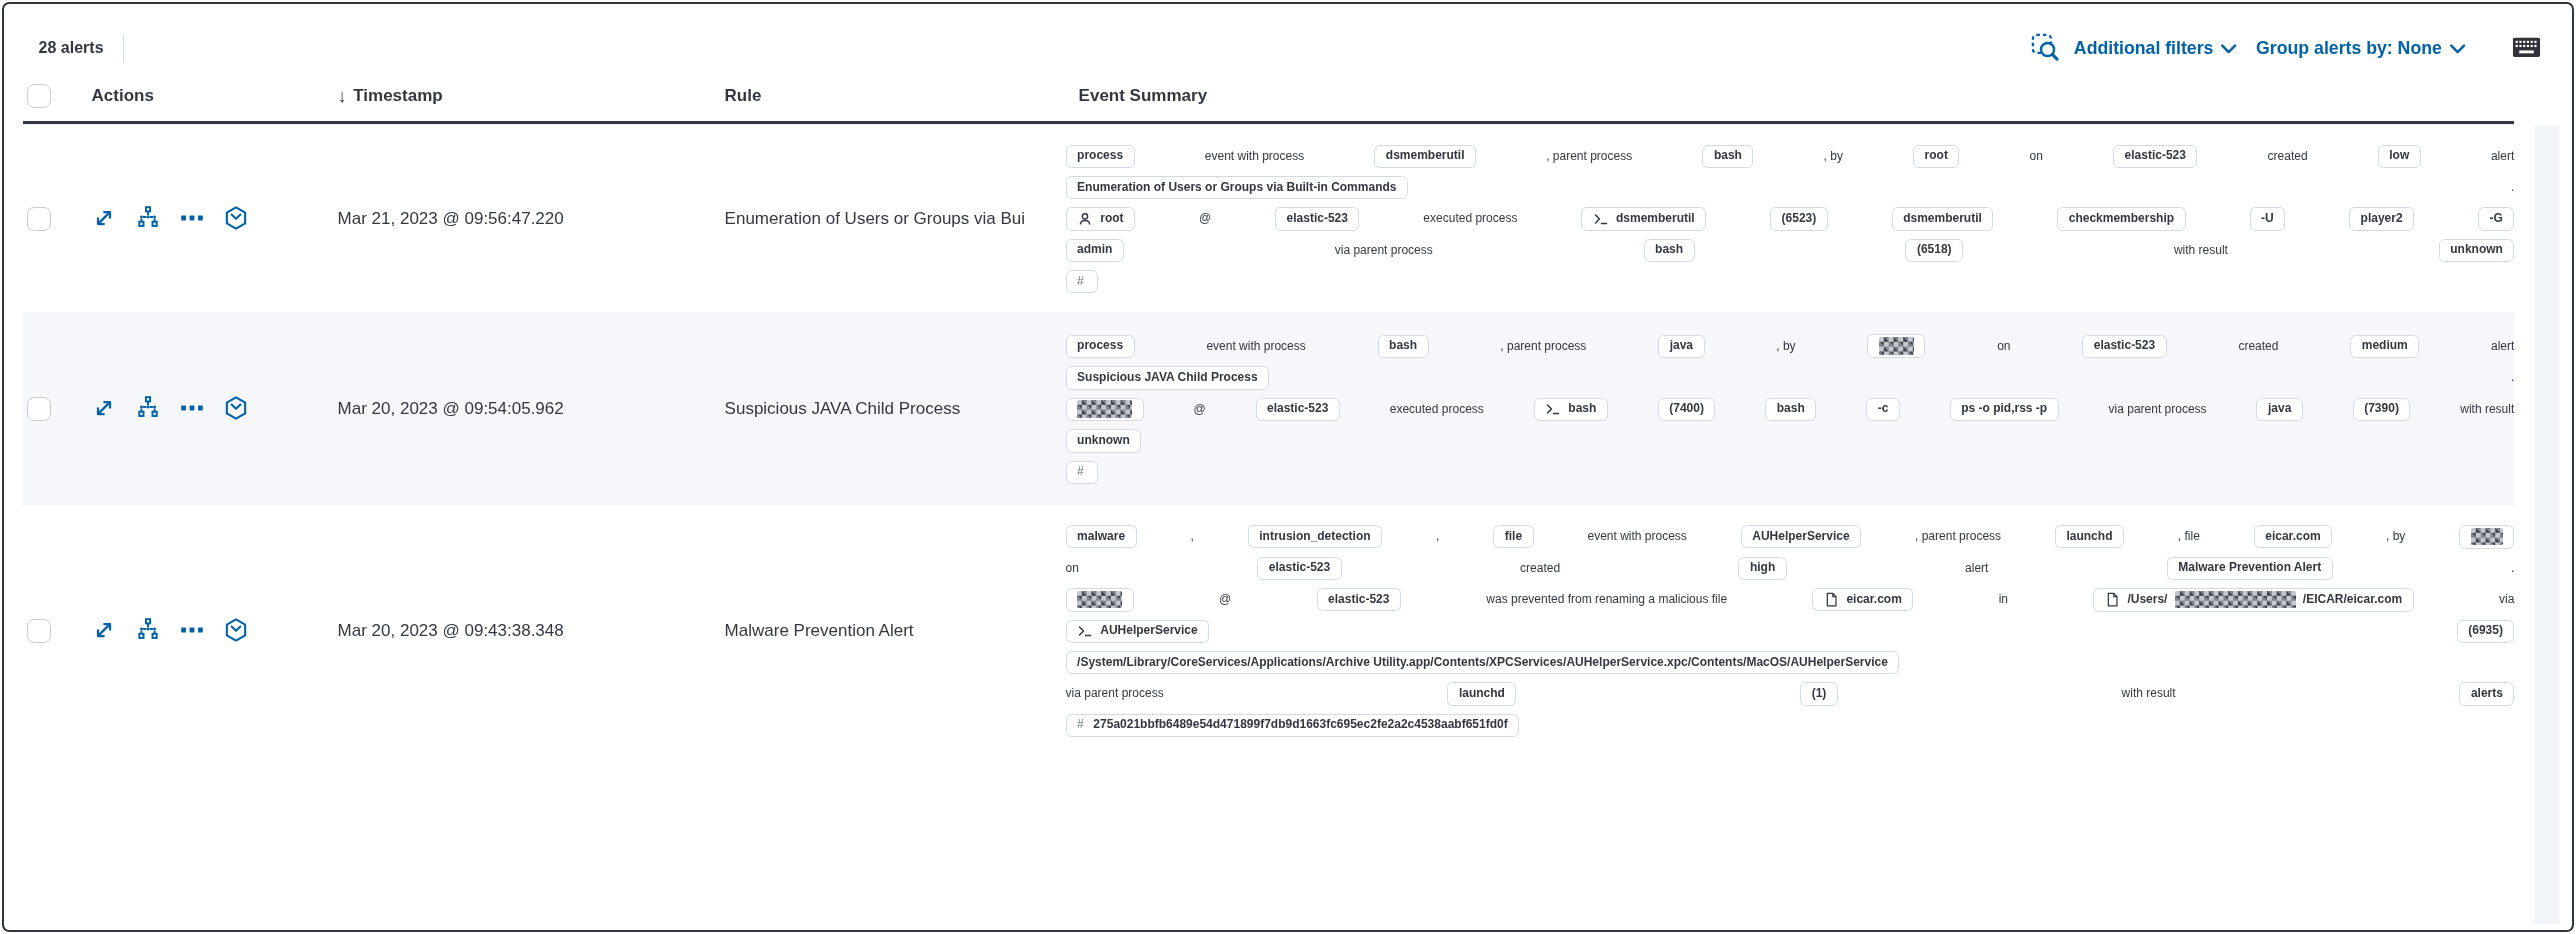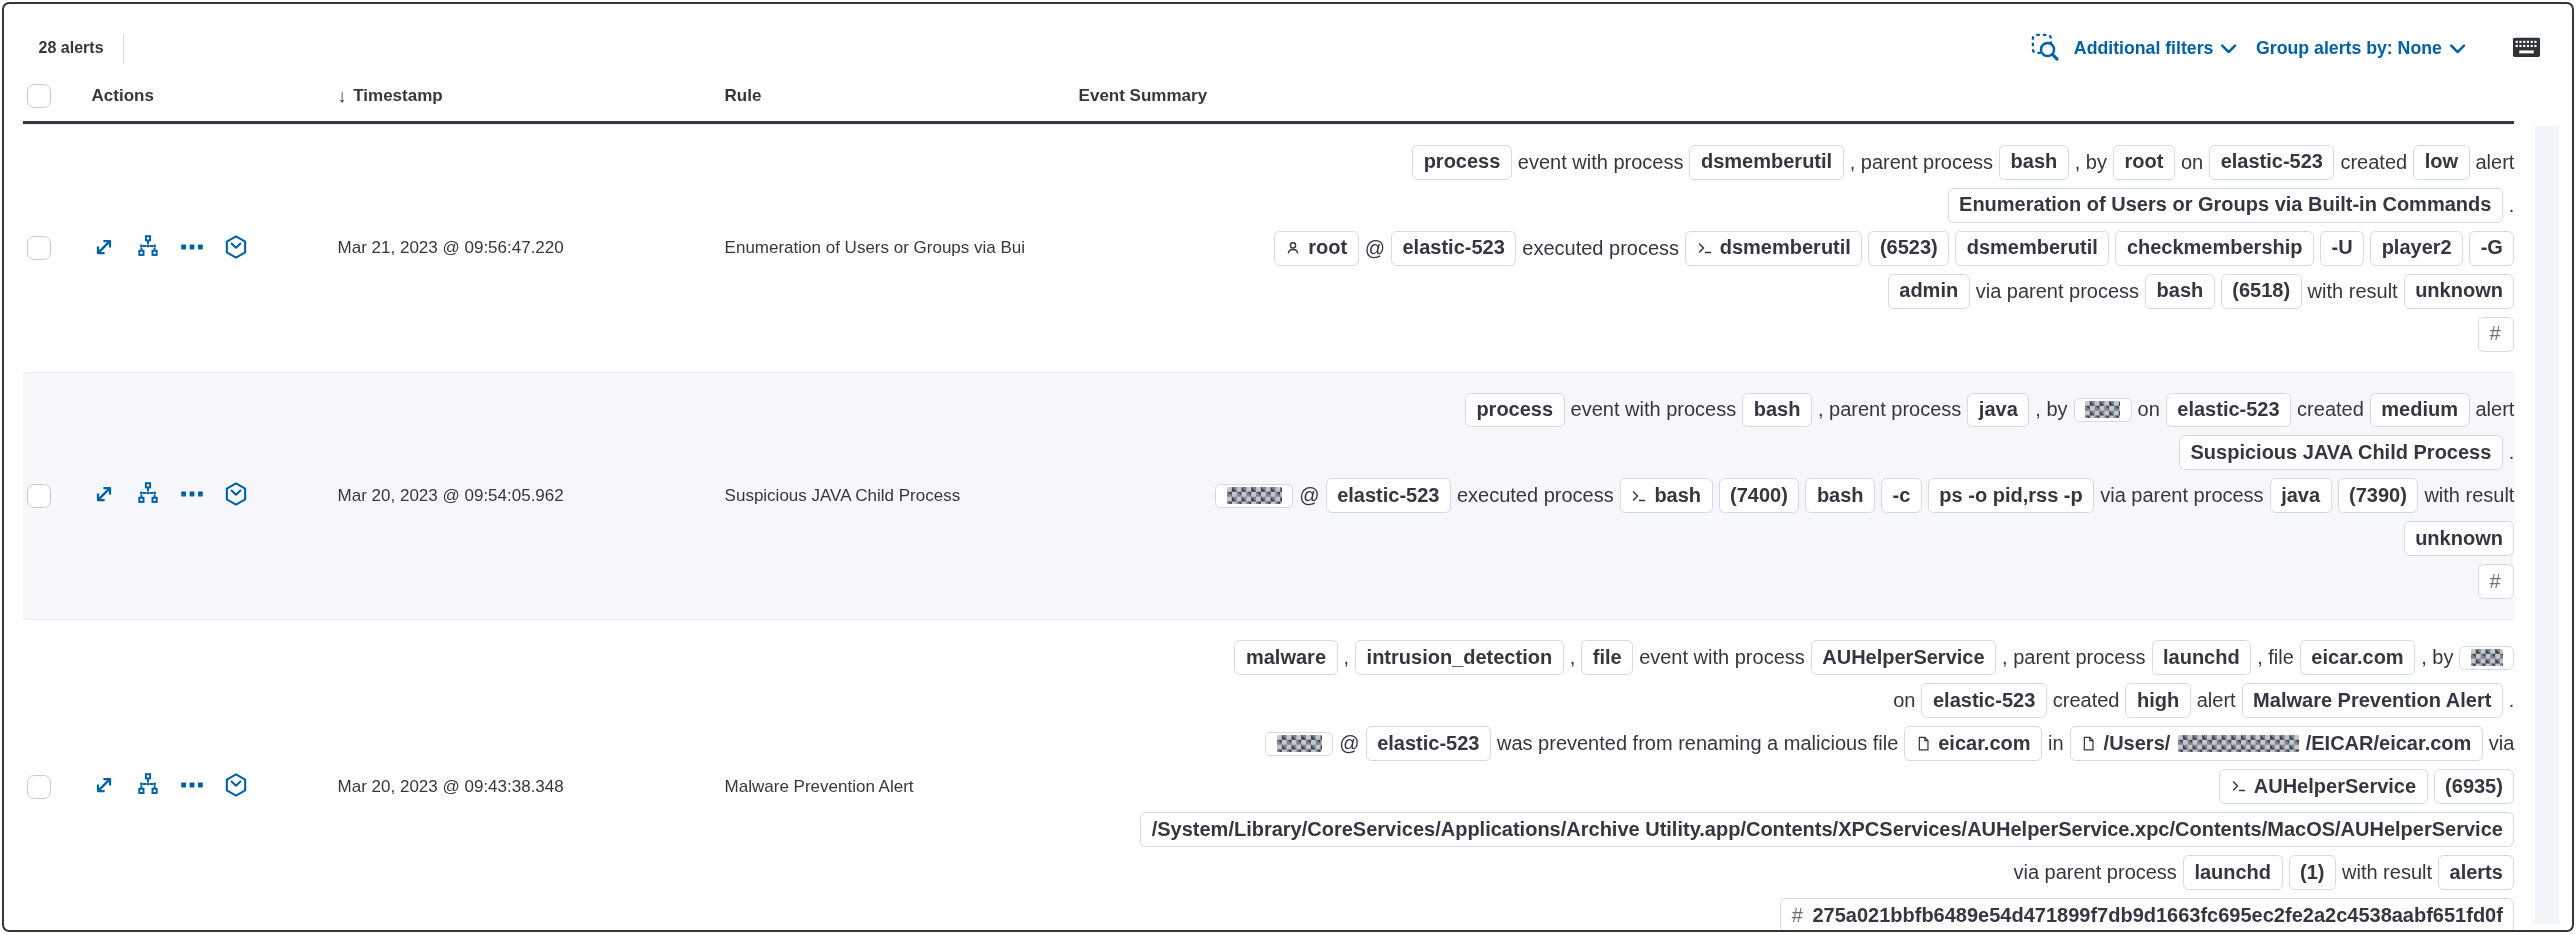--- a/index.html
+++ b/index.html
@@ -26,21 +26,21 @@
   .th { font-size:17px; font-weight:700; color:#343741; padding-left:13px; display:flex; align-items:center; gap:6.4px; }
   .sort-arrow { font-size:18.5px; font-weight:400; }
   .body-row { padding:16px 0; border-top:0.8px solid #eef2f7; }
   .body-row.alt { background:#f5f7fa; }
   .cell-check { display:flex; padding-left:4.8px; }
   .checkbox { width:24px; height:24px; border:1.6px solid #c6c9ce; border-radius:7.2px; background:#fff; display:inline-block; }
   .cell-actions { display:flex; align-items:center; gap:20px; padding-left:13px; color:#0061a6; }
   .action-btn { display:flex; align-items:center; cursor:pointer; color:#0061a6; }
   .cell-ts, .cell-rule { font-size:17px; color:#343741; padding-left:13px; }
   .cell-summary { display:flex; flex-direction:column; justify-content:center; }
-  .summary-line { display:flex; justify-content:flex-end; align-items:center; flex-wrap:nowrap; column-gap:6px; margin:4px 0; font-size:20px; line-height:1.45; white-space:nowrap; }
+  .summary-line { display:flex; justify-content:space-between; align-items:center; flex-wrap:nowrap; column-gap:6px; margin:4px 0; font-size:12px; line-height:1.45; white-space:nowrap; }
   .badge { display:inline-flex; align-items:center; gap:7.2px; padding:1.6px 10.5px 2.4px; border:1.6px solid #d3dae6; border-radius:5.6px; background:#fff; font-weight:600; color:#343741; white-space:nowrap; }
   .badge .badge-icon { display:inline-flex; color:#343741; }
   .summary-text { color:#343741; font-weight:400; }
   .hash-glyph { color:#69707d; margin-right:2.4px; font-weight:400; }
   .pixelated { display:inline-block; height:17.7px; border-radius:1.6px;
     background-image:
       linear-gradient(45deg,#7d828c 25%,transparent 25%,transparent 75%,#7d828c 75%),
       linear-gradient(45deg,#3f444d 25%,#c3c7ce 25%,#c3c7ce 75%,#3f444d 75%);
     background-size:9.7px 9.7px; background-position:0 0,4.8px 4.8px; }
   .scroll-strip { position:absolute; top:122px; right:13px; bottom:6.4px; width:24px; background:#f1f4f9; }

